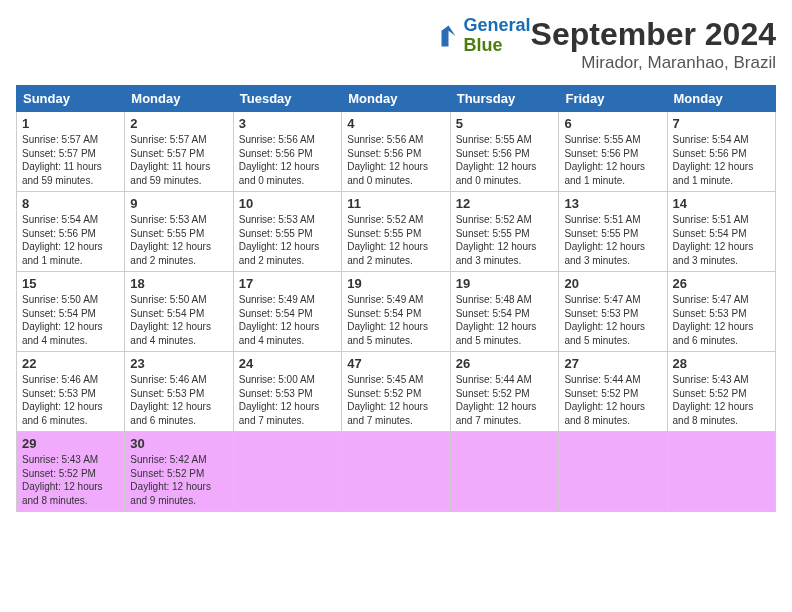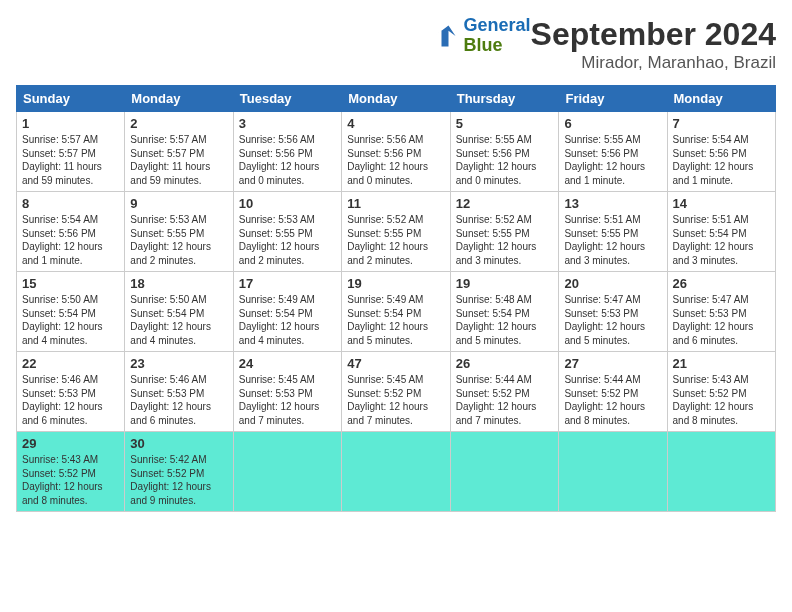--- a/index.html
+++ b/index.html
@@ -67,21 +67,21 @@
     }
     tbody tr td {
       border: 1px solid #ccc;
       vertical-align: top;
       padding: 4px 5px;
       width: 110px;
       min-height: 70px;
       background: #fff;
     }
     tbody tr:last-child td {
-      background: #5eead4;
+      background: #f0abfc;
     }
     .day-num {
       font-size: 13px;
       font-weight: bold;
       color: #333;
       display: block;
       margin-bottom: 2px;
     }
     .day-info {
       font-size: 10px;
@@ -288,21 +288,21 @@
           </td>
           <td>
             <span class="day-num">23</span>
             <div class="day-info">Sunrise: 5:46 AM
 Sunset: 5:53 PM
 Daylight: 12 hours
 and 6 minutes.</div>
           </td>
           <td>
             <span class="day-num">24</span>
-            <div class="day-info">Sunrise: 5:45 AM
+            <div class="day-info">Sunrise: 5:00 AM
 Sunset: 5:53 PM
 Daylight: 12 hours
 and 7 minutes.</div>
           </td>
           <td>
             <span class="day-num">47</span>
             <div class="day-info">Sunrise: 5:45 AM
 Sunset: 5:52 PM
 Daylight: 12 hours
 and 7 minutes.</div>
@@ -315,21 +315,21 @@
 and 7 minutes.</div>
           </td>
           <td>
             <span class="day-num">27</span>
             <div class="day-info">Sunrise: 5:44 AM
 Sunset: 5:52 PM
 Daylight: 12 hours
 and 8 minutes.</div>
           </td>
           <td>
-            <span class="day-num">21</span>
+            <span class="day-num">28</span>
             <div class="day-info">Sunrise: 5:43 AM
 Sunset: 5:52 PM
 Daylight: 12 hours
 and 8 minutes.</div>
           </td>
         </tr>
         <tr>
           <td>
             <span class="day-num">29</span>
             <div class="day-info">Sunrise: 5:43 AM

